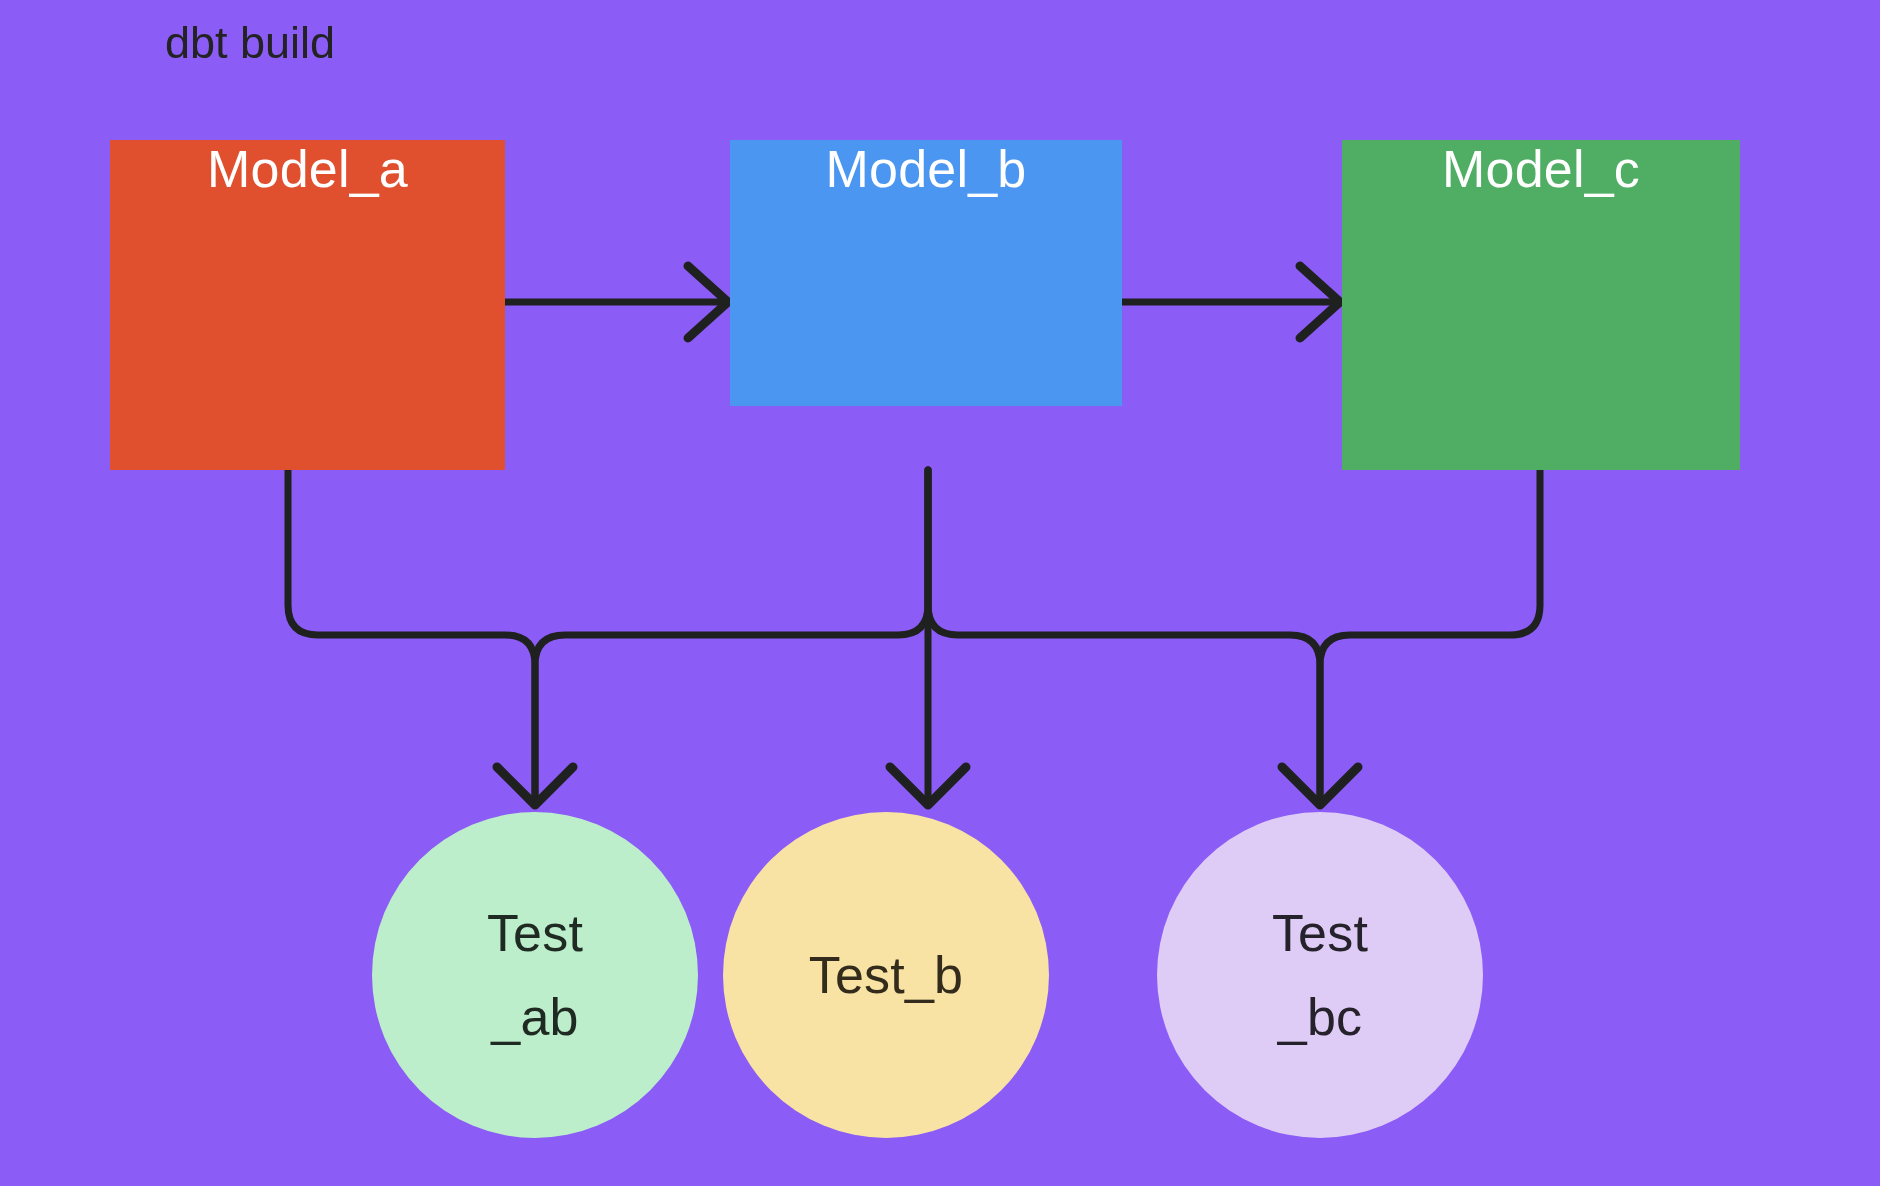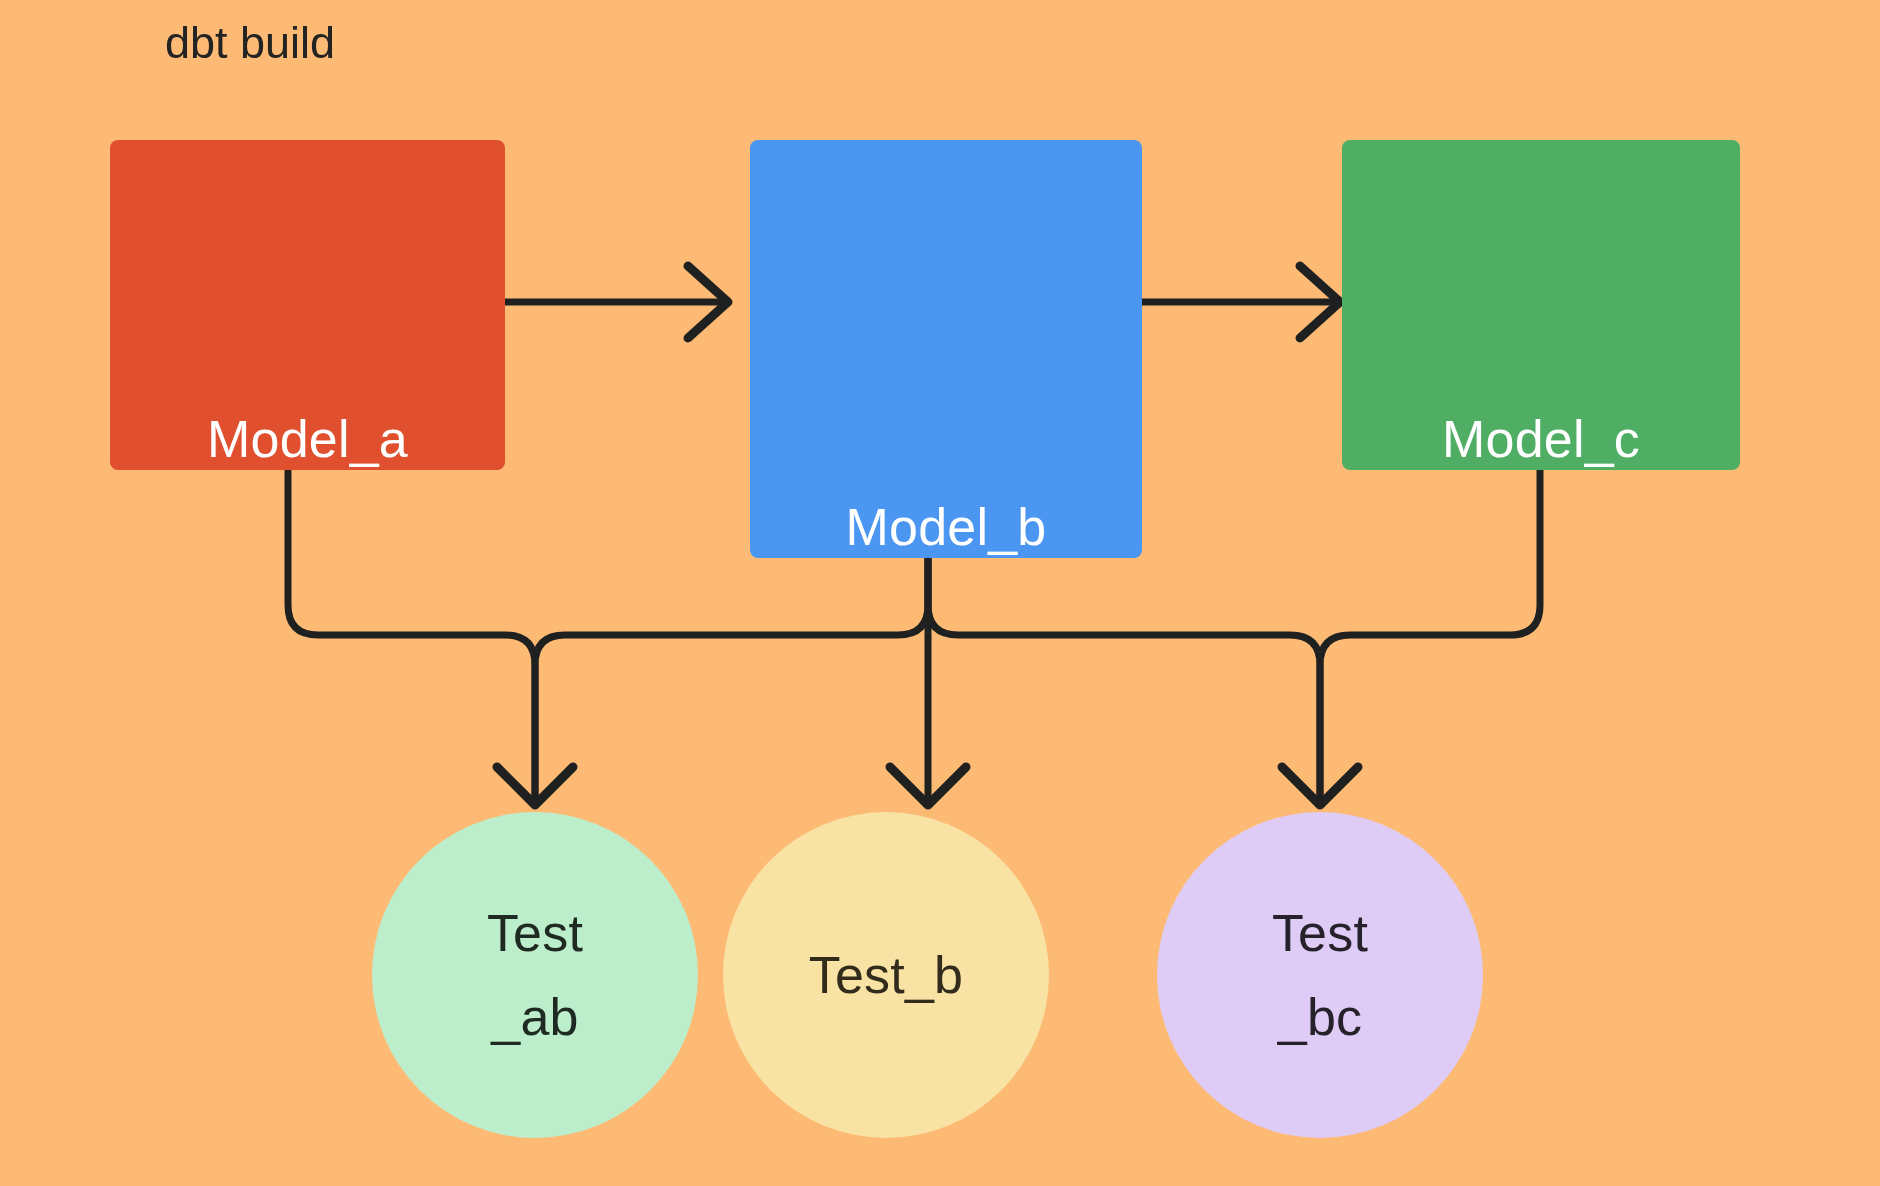--- a/index.html
+++ b/index.html
@@ -32,23 +32,23 @@
     top: 18px;
     font-size: 45px;
     line-height: 1.1;
     color: #232323;
     white-space: nowrap;
     font-weight: 400;
   }
   .node-box {
     position: absolute;
     box-sizing: border-box;
-    border-radius: 8px;
+    border-radius: 0;
     display: flex;
-    align-items: flex-end;
+    align-items: flex-start;
     justify-content: center;
   }
   .node-box .node-label {
     font-size: 52px;
     line-height: 1.15;
     color: #ffffff;
     text-align: center;
     white-space: nowrap;
     letter-spacing: 0.2px;
   }
@@ -79,21 +79,21 @@
     fill: none;
     stroke: #1f2020;
     stroke-width: 9;
     stroke-linecap: round;
     stroke-linejoin: round;
   }
 </style>
 </head>
 <body>
 
-<div id="canvas" style="background: #fdba74;">
+<div id="canvas" style="background: #8b5cf6;">
 
   <div class="diagram-title">dbt build</div>
 
   <svg id="diagram-svg" viewBox="0 0 1880 1186">
 
     <g>
       <path class="edge-path" d="M 505 302 L 722 302" style="stroke: rgb(31, 32, 32);"></path>
       <path class="arrow-head" d="M 688 266 L 728 302 L 688 338" style="stroke: rgb(31, 32, 32);"></path>
     </g>
 
@@ -129,21 +129,21 @@
       <path class="arrow-head" d="M 890 767 L 928 805 L 966 767" style="stroke: rgb(31, 32, 32);"></path>
     </g>
     <g>
       <path class="arrow-head" d="M 1282 767 L 1320 805 L 1358 767" style="stroke: rgb(31, 32, 32);"></path>
     </g>
   </svg>
 
   <div class="node-box" id="node-model-a" style="left: 110px; top: 140px; width: 395px; height: 330px; background: rgb(224, 80, 47);">
     <span class="node-label" style="color: rgb(255, 255, 255);">Model_a</span>
   </div>
-  <div class="node-box" id="node-model-b" style="left: 730px; top: 140px; width: 392px; height: 418px; background: rgb(74, 150, 240); margin-left: 20px;">
+  <div class="node-box" id="node-model-b" style="left: 730px; top: 140px; width: 392px; height: 266px; background: rgb(74, 150, 240);">
     <span class="node-label" style="color: rgb(255, 255, 255);">Model_b</span>
   </div>
   <div class="node-box" id="node-model-c" style="left: 1342px; top: 140px; width: 398px; height: 330px; background: rgb(79, 173, 100);">
     <span class="node-label" style="color: rgb(255, 255, 255);">Model_c</span>
   </div>
 
   <div class="node-circle" id="node-test-ab" style="left: 372px; top: 812px; width: 326px; height: 326px; background: rgb(189, 238, 203);">
     <span class="node-label" style="color: rgb(31, 42, 34);">Test
 _ab</span>
   </div>

